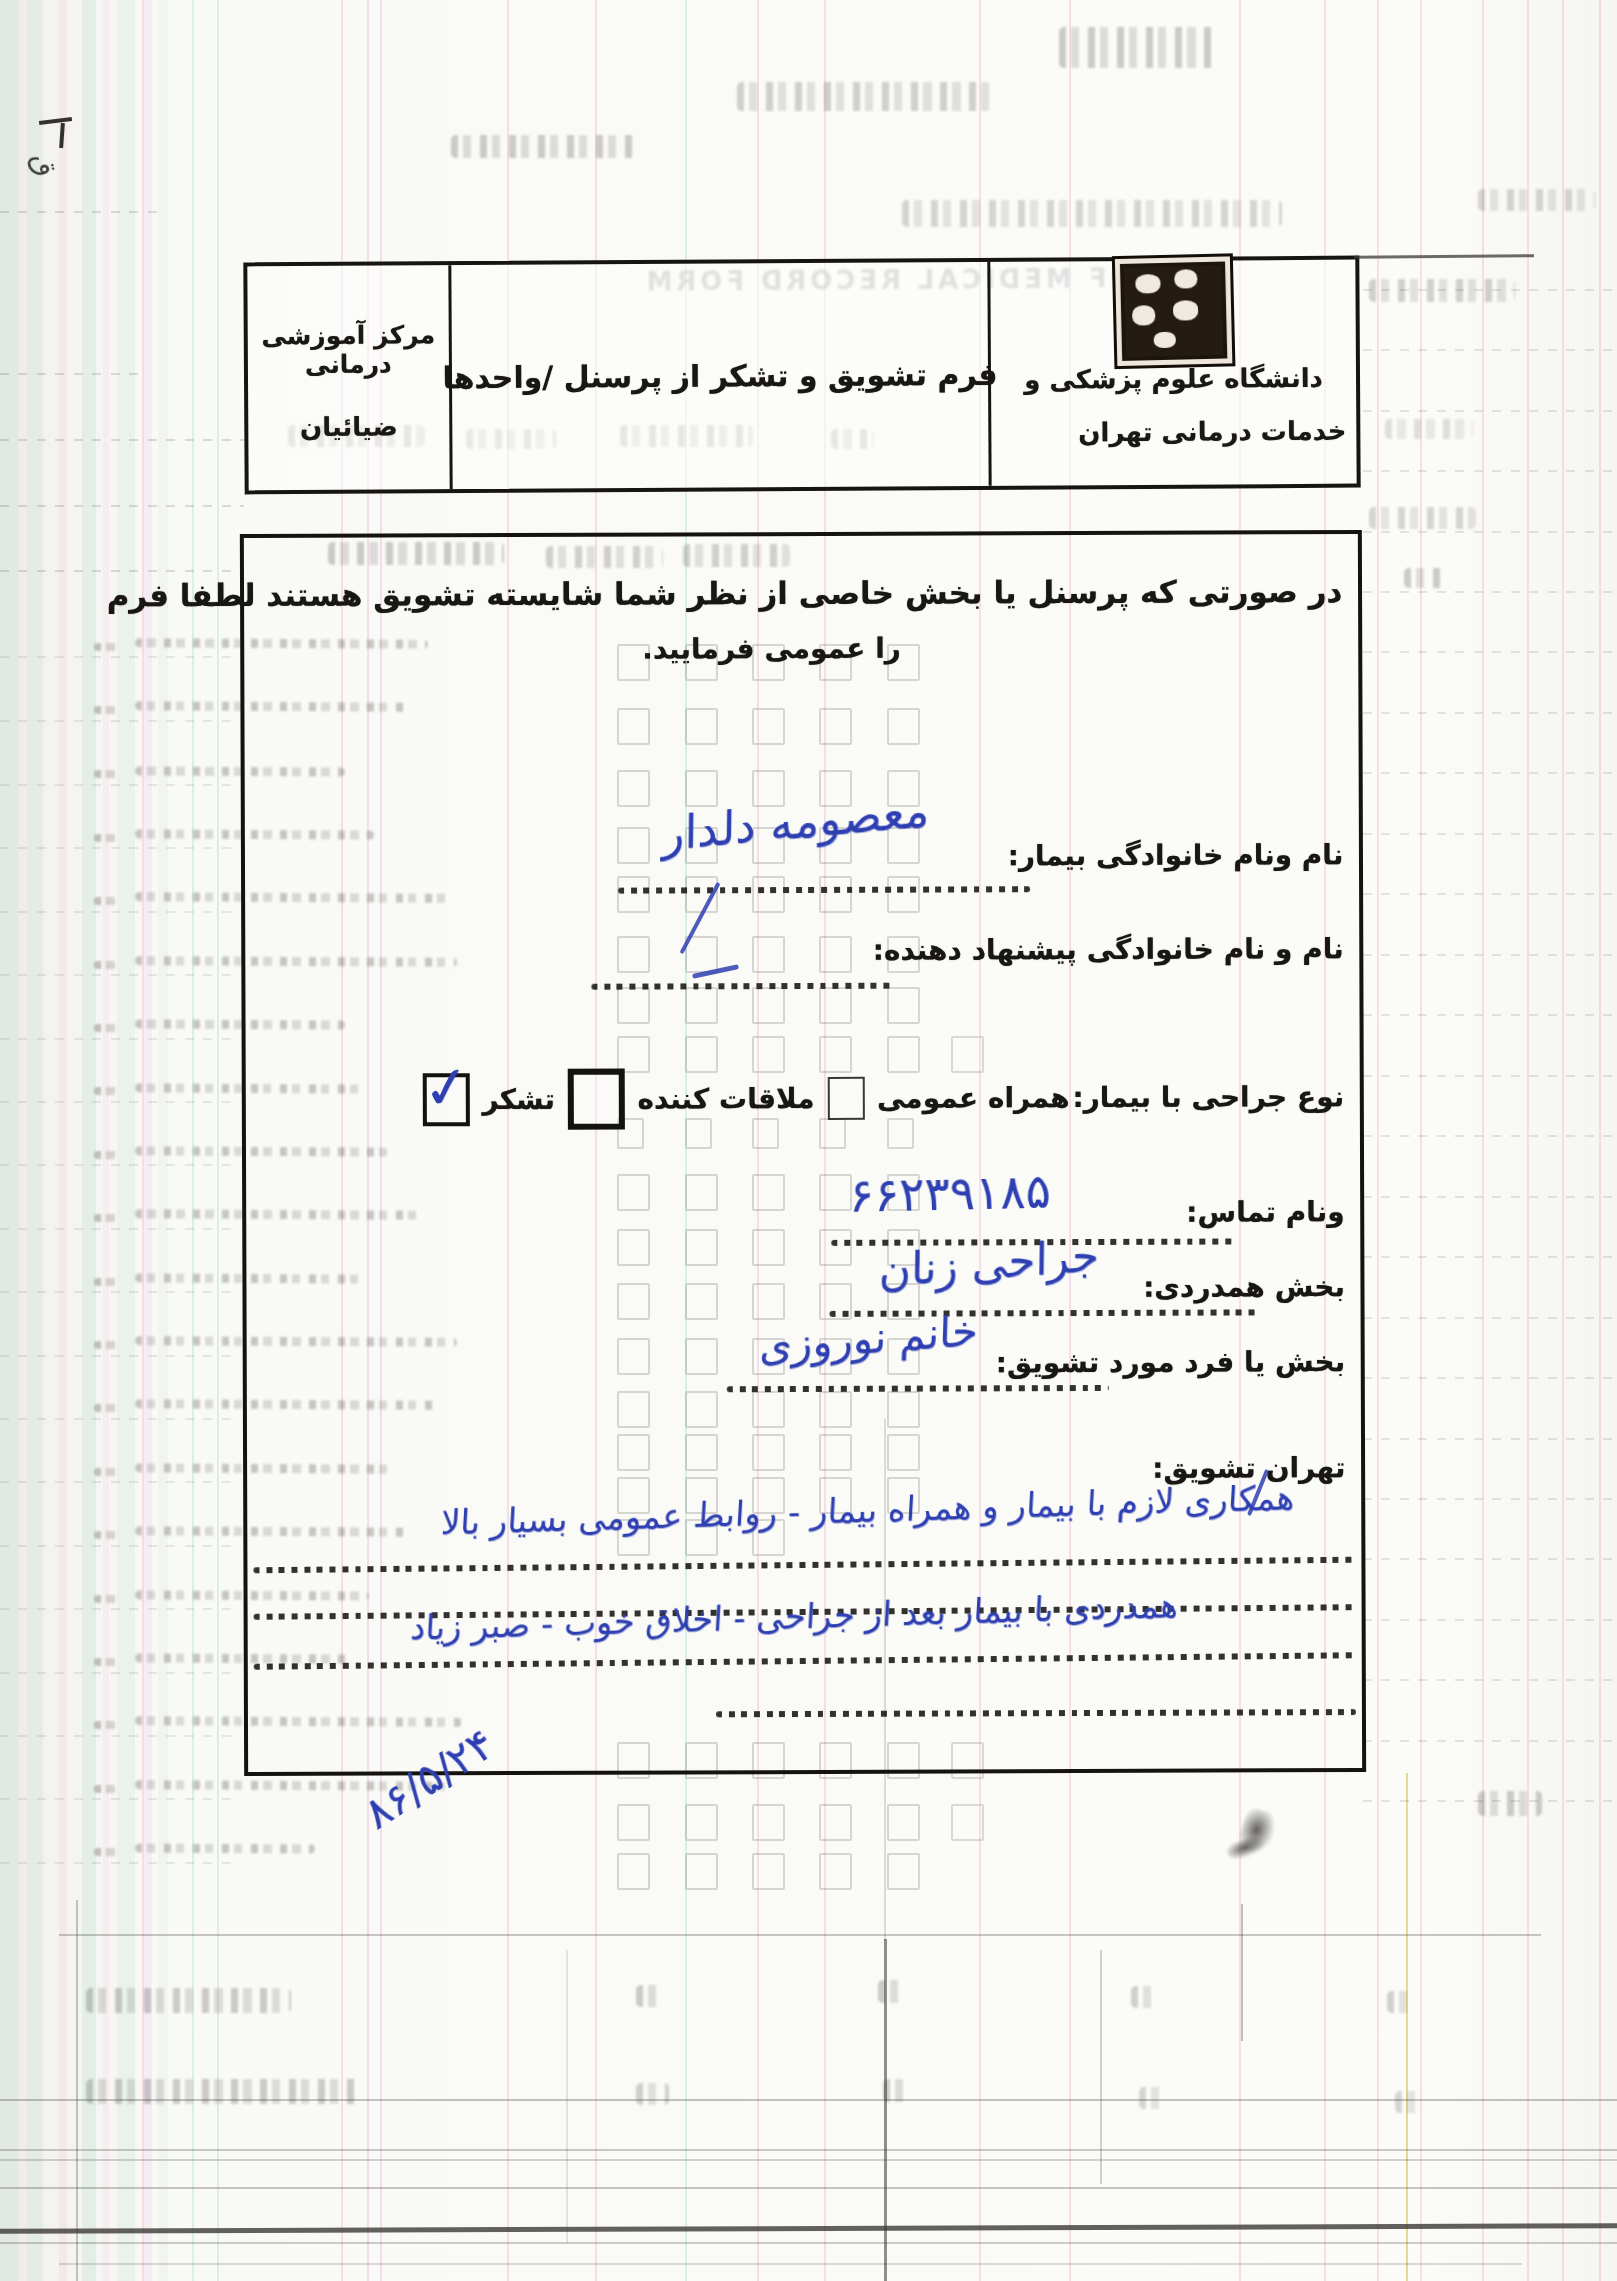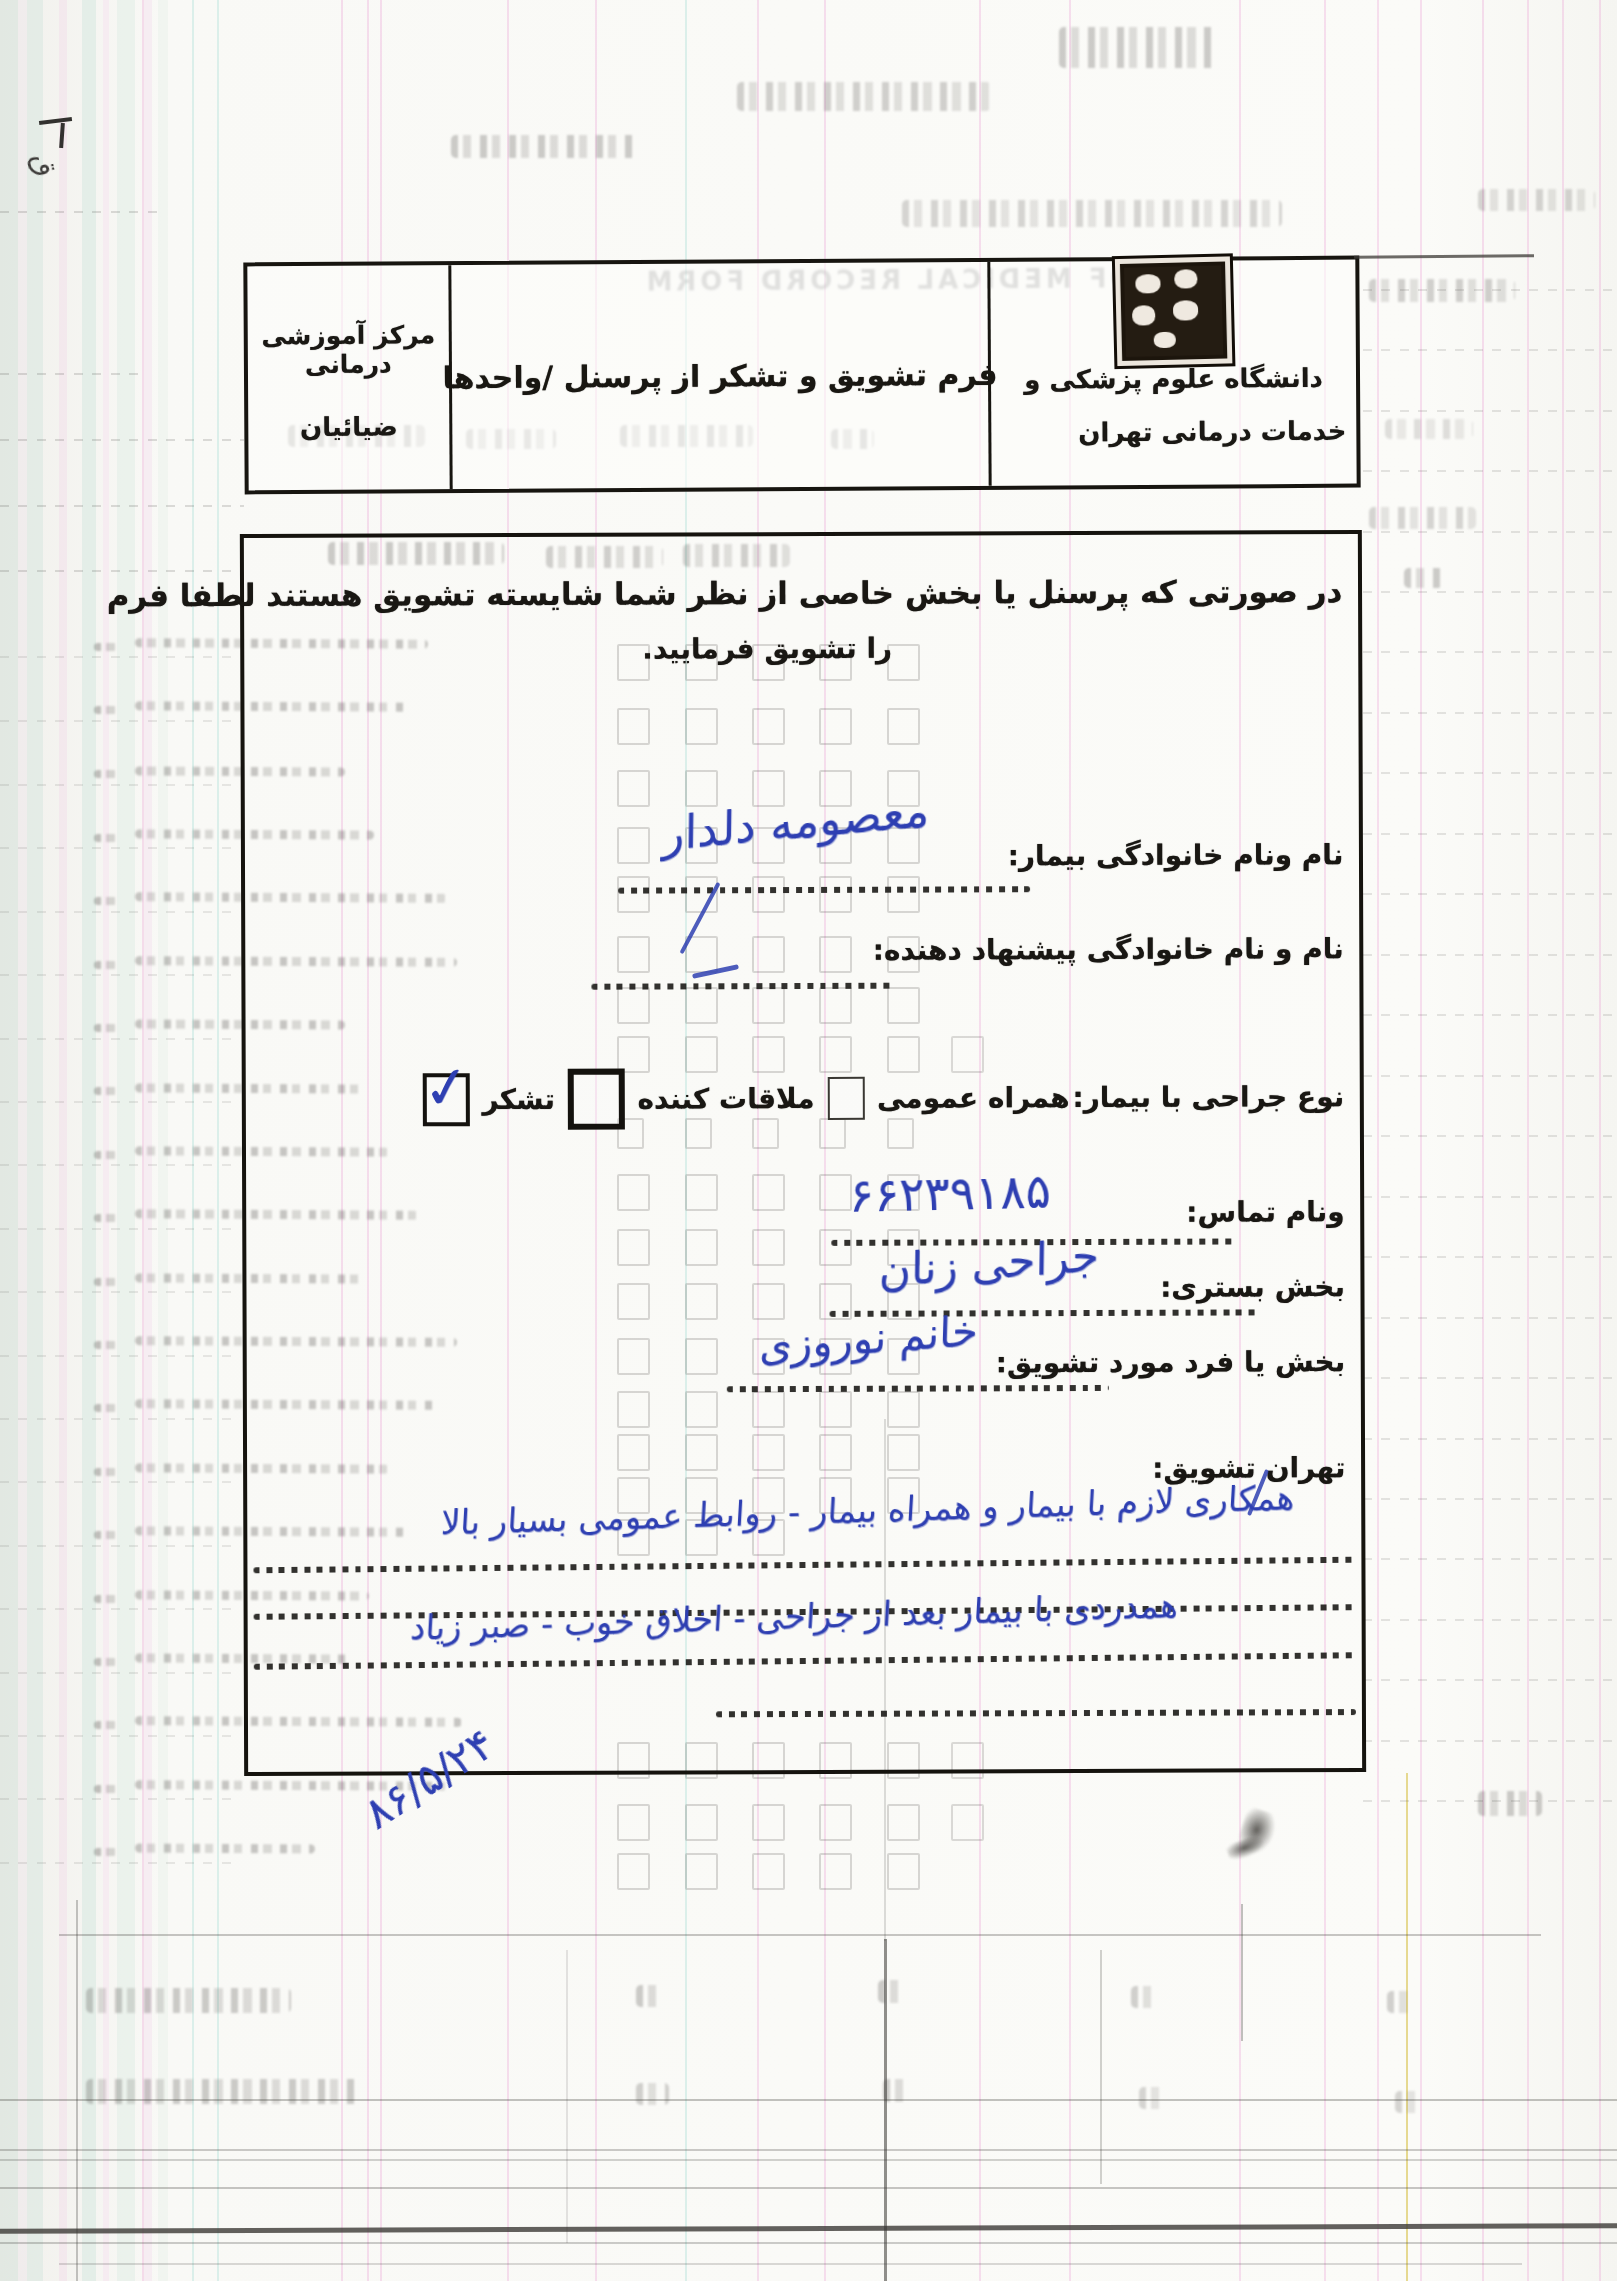--- a/index.html
+++ b/index.html
@@ -351,21 +351,21 @@
         <div class="uni-line" style="position:absolute;left:0;right:0;top:55px;font-size:25px;">مرکز آموزشی درمانی</div>
         <div class="uni-line" style="position:absolute;left:0;right:0;top:146px;font-size:26px;">ضیائیان</div>
       </div>
     </div>
 
     <div class="hline" style="left:1354px;top:255px;width:180px;height:2.9px;opacity:.75;transform:rotate(-.5deg);"></div>
 
     <div id="box">
 
       <div class="lbl" style="right:15.6px;top:39px;font-size:31px;">در صورتی که پرسنل یا بخش خاصی از نظر شما شایسته تشویق هستند لطفا فرم</div>
-      <div class="lbl" style="left:398px;top:96px;font-size:28px;">را تشویق فرمایید.</div>
+      <div class="lbl" style="left:398px;top:96px;font-size:28px;">را عمومی فرمایید.</div>
 
       <div class="lbl" style="right:15.6px;top:304px;">نام ونام خانوادگی بیمار:</div>
       <div class="dots" style="left:373px;top:351px;width:412px;"></div>
       <div class="hw" style="left:417px;top:271px;font-size:46px;transform:rotate(-5deg) skewX(-6deg);">معصومه دلدار</div>
 
       <div class="lbl" style="right:15.6px;top:398px;">نام و نام خانوادگی پیشنهاد دهنده:</div>
       <div class="dots" style="left:346px;top:447px;width:300px;"></div>
 
       <div style="position:absolute;right:15.6px;top:532px;display:flex;direction:rtl;align-items:center;gap:12.7px;">
         <span class="lbl" style="position:static;">نوع جراحی با بیمار:</span>
@@ -376,21 +376,21 @@
         <span class="lbl" style="position:static;">تشکر</span>
         <span class="cbx" style="width:39px;height:45px;border-width:4.9px;">
           <span style="position:absolute;left:-3.9px;top:-23.4px;font-size:57px;color:#2e3fb2;transform:rotate(-8deg);text-shadow:0.5px 0.5px 0 rgba(46,63,178,.45);">✓</span>
         </span>
       </div>
 
       <div class="lbl" style="right:15.6px;top:661px;">ونام تماس:</div>
       <div class="dots" style="left:585px;top:704px;width:402px;"></div>
       <div class="hw" style="left:603px;top:632px;font-size:47px;letter-spacing:3.9px;transform:rotate(-1deg);">۶۶۲۳۹۱۸۵</div>
 
-      <div class="lbl" style="right:15.6px;top:736px;">بخش بستری:</div>
+      <div class="lbl" style="right:15.6px;top:736px;">بخش همدردی:</div>
       <div class="dots" style="left:583px;top:775px;width:427px;"></div>
       <div class="hw" style="left:632px;top:710px;font-size:44px;transform:rotate(-4deg) skewX(-5deg);">جراحی زنان</div>
 
       <div class="lbl" style="right:15.6px;top:811px;">بخش یا فرد مورد تشویق:</div>
       <div class="dots" style="left:480px;top:850px;width:382px;"></div>
       <div class="hw" style="left:512px;top:786px;font-size:42px;transform:rotate(-4deg) skewX(-6deg);">خانم نوروزی</div>
 
       <div class="lbl" style="right:15.6px;top:917px;">تهران تشویق:</div>
       <div class="dots" style="left:5.9px;top:1026px;width:1102px;transform:rotate(-.35deg);"></div>
       <div class="dots" style="left:5.9px;top:1073px;width:1102px;transform:rotate(-.3deg);"></div>

